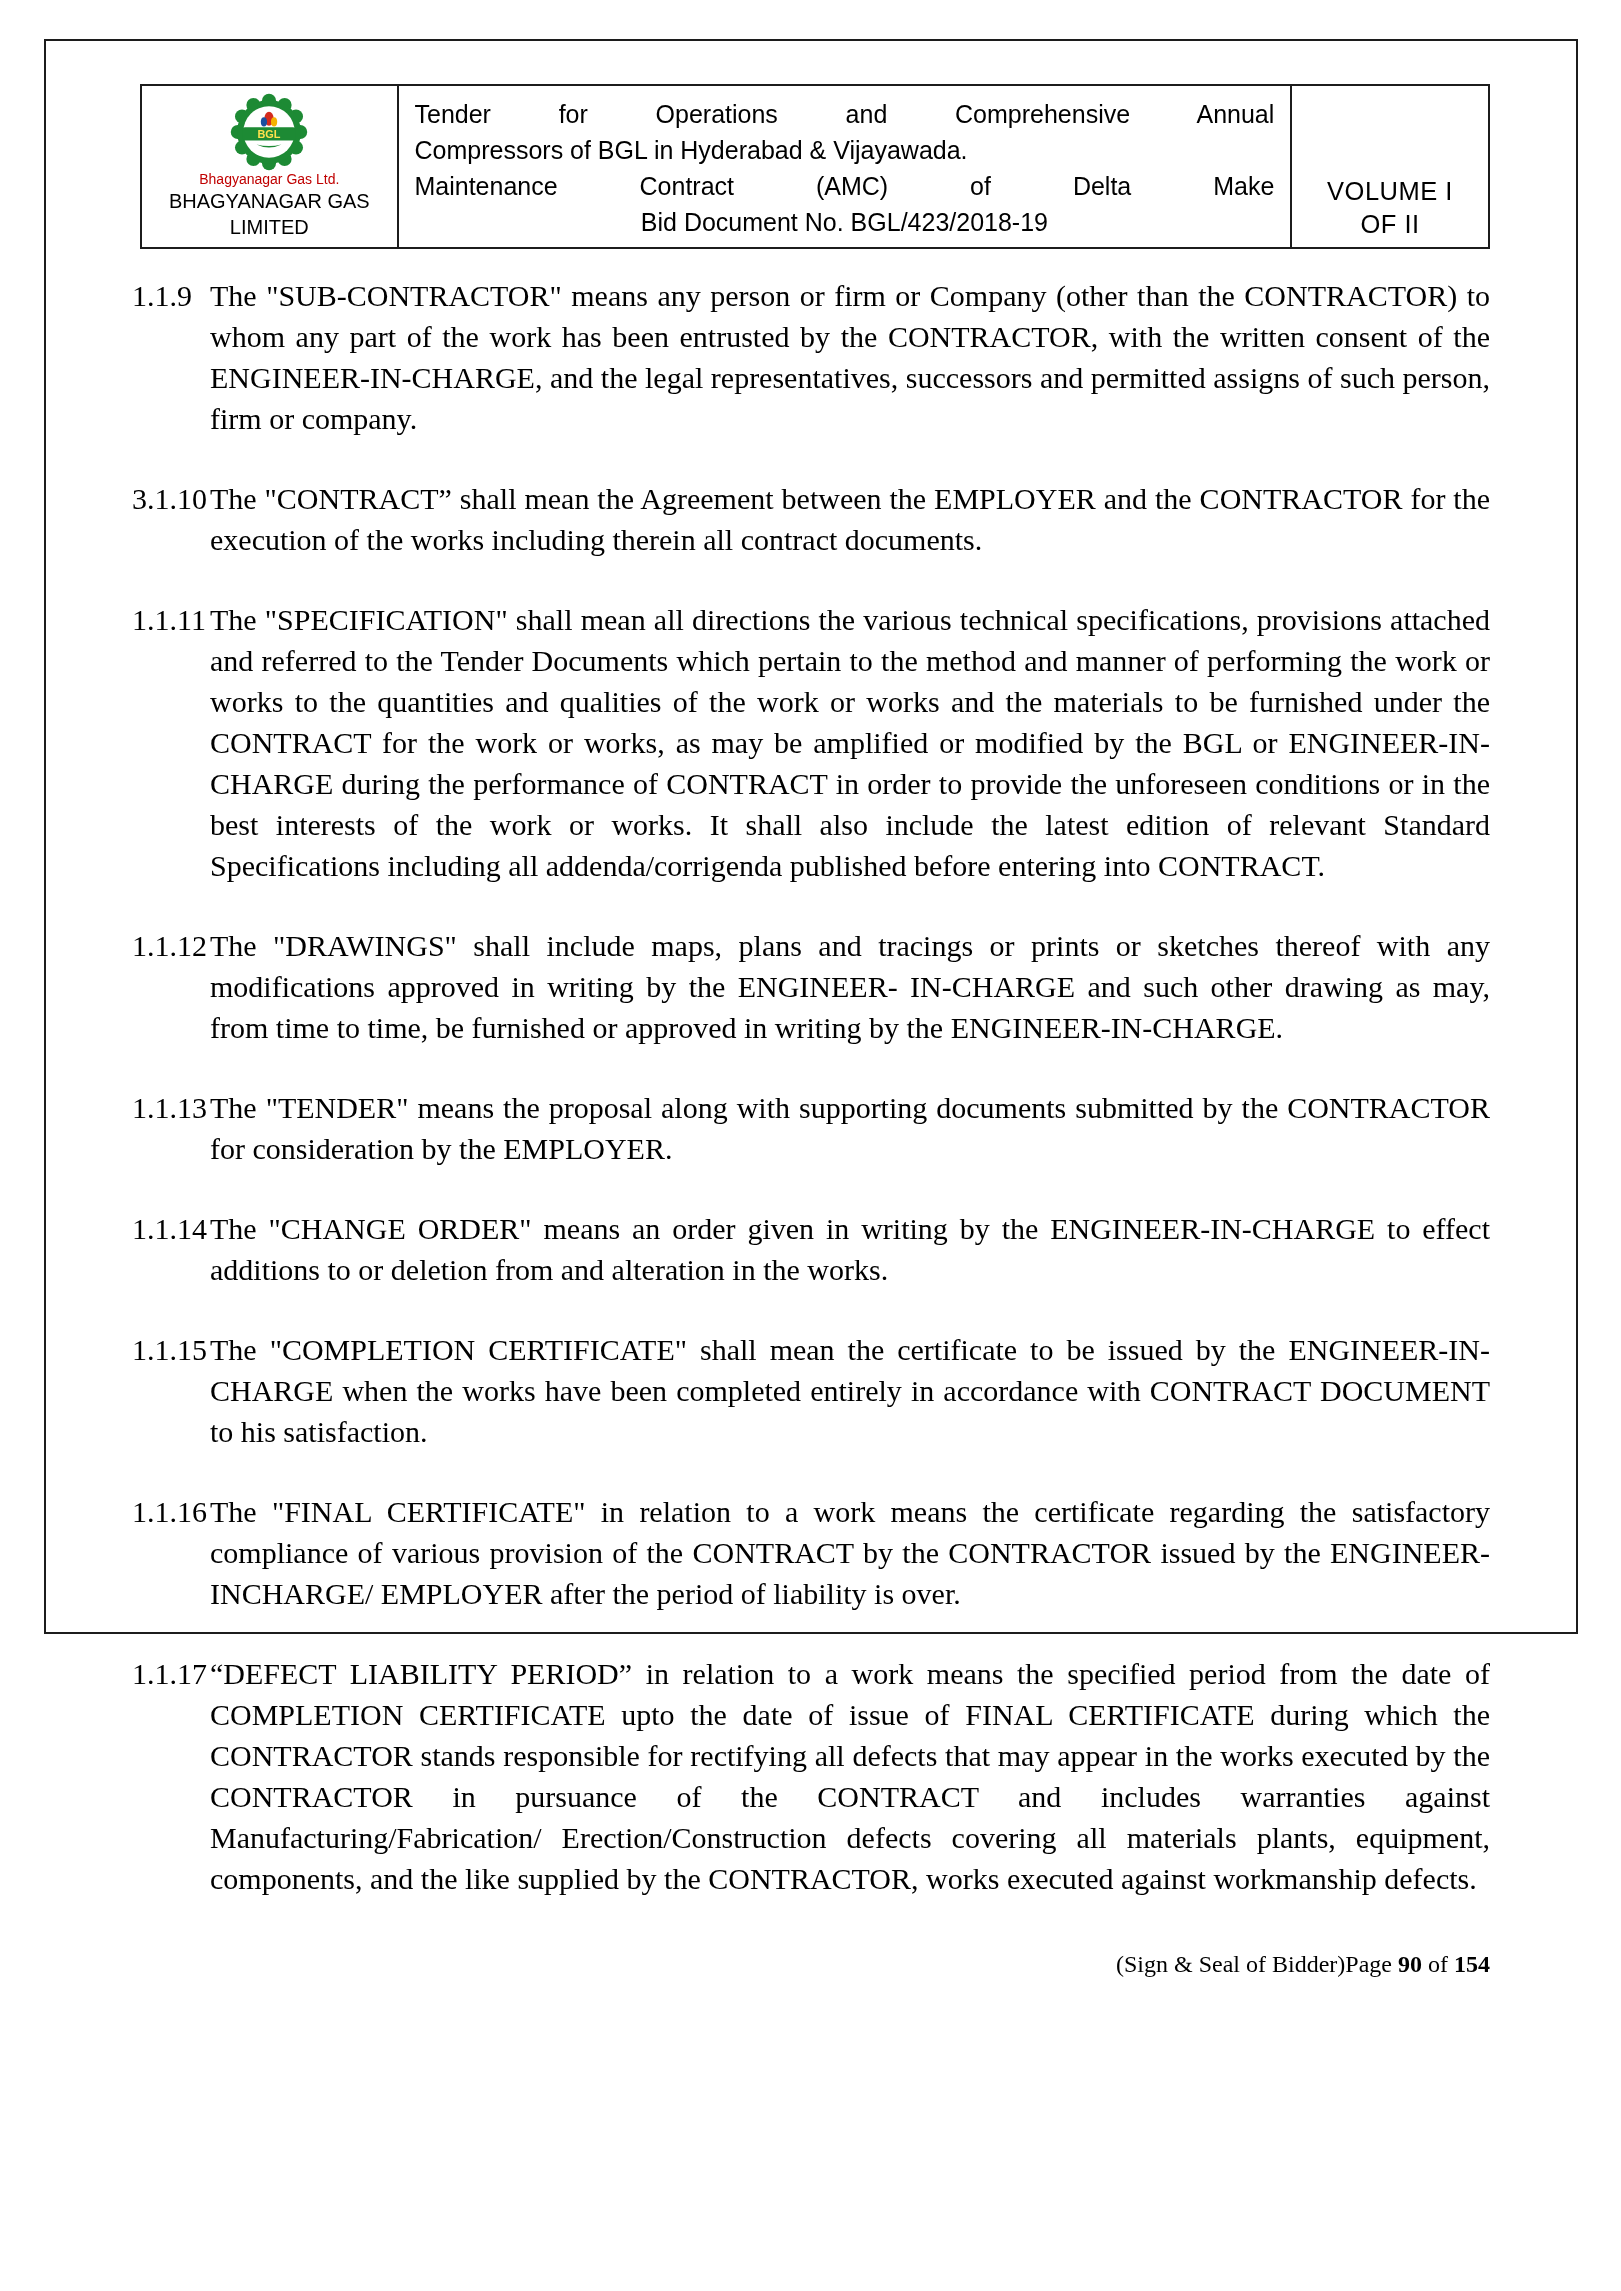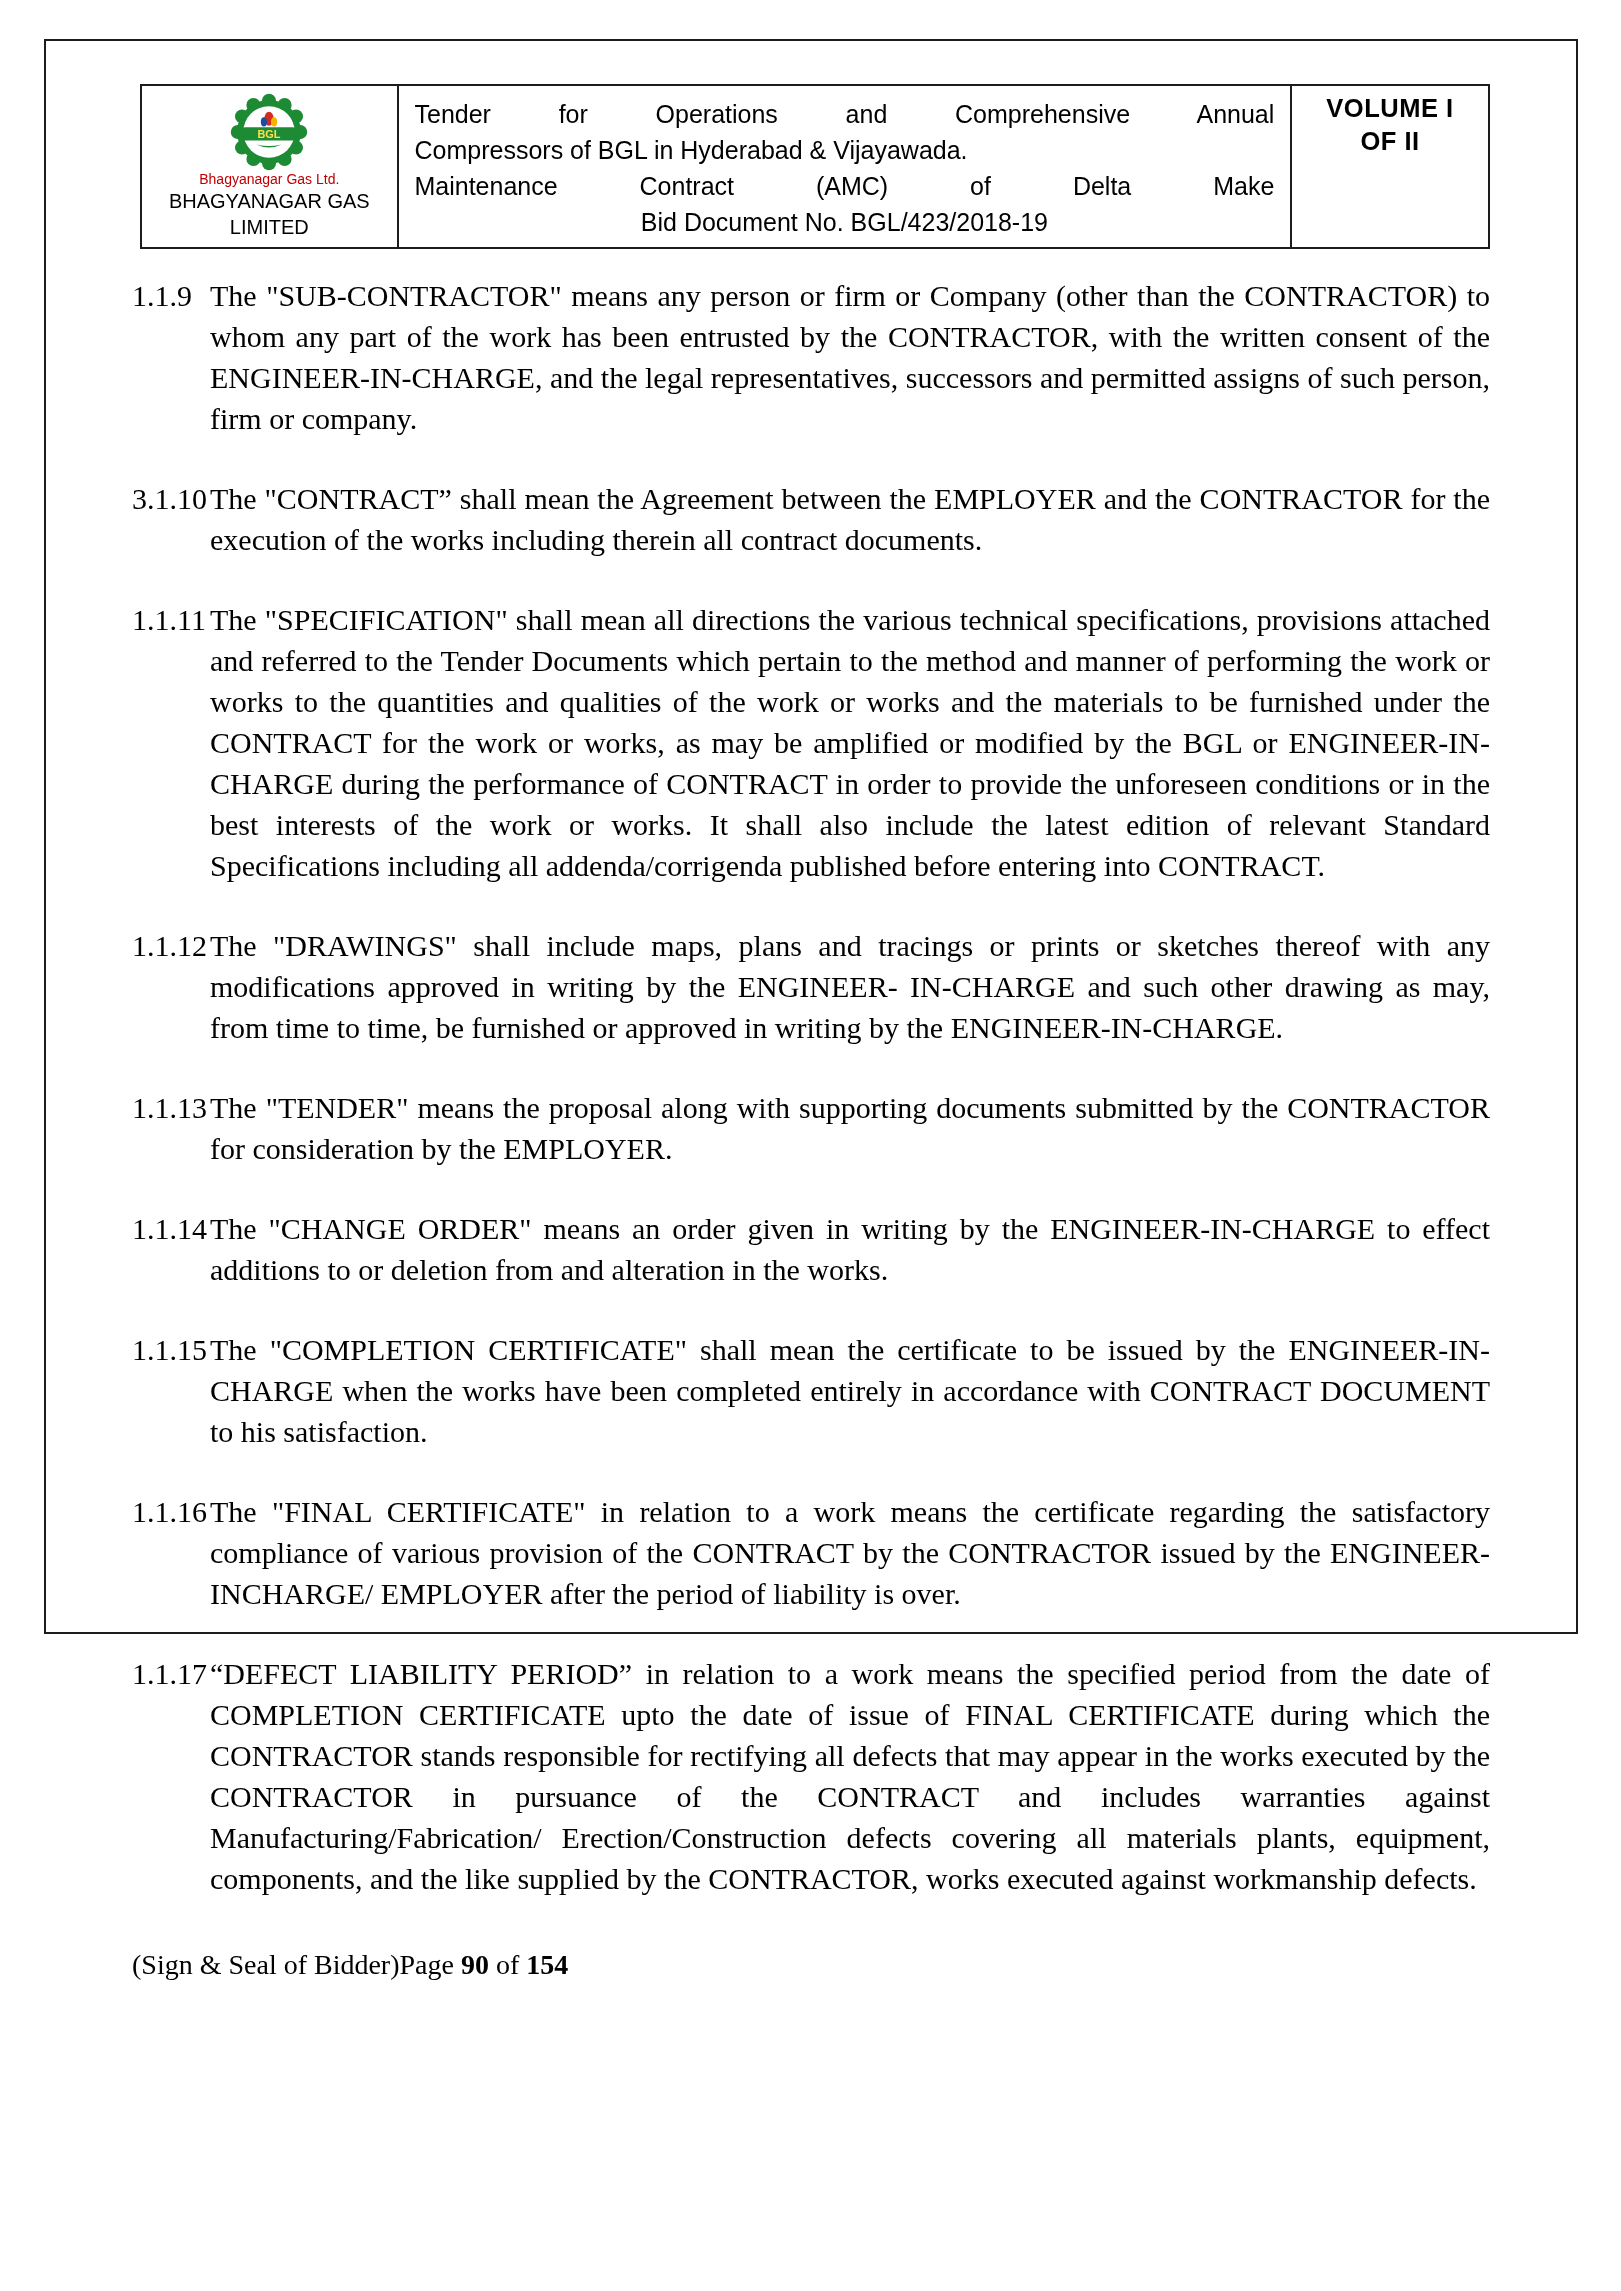--- a/index.html
+++ b/index.html
@@ -65,48 +65,47 @@
     line-height: 36px;
   }
   .title-line { text-align: justify; }
   .title-line.jl { text-align-last: justify; }
   .bid-line { text-align: center; }
   .volume-cell {
     flex: 0 0 196px;
     display: flex;
     flex-direction: column;
     align-items: center;
-    justify-content: flex-start;
+    justify-content: flex-end;
     font-size: 25.5px;
     line-height: 33px;
     letter-spacing: 0.5px;
-    font-weight: bold;
   }
 
   
   .body-text { margin-top: 25.5px; }
   .clause {
     display: flex;
     margin-bottom: 39px;
     font-size: 30px;
     line-height: 41px;
   }
   .clause-num { flex: 0 0 78px; }
   .clause-text {
     flex: 1 1 auto;
     text-align: justify;
   }
 
   
   .footer {
     margin-top: auto;
     display: flex;
-    justify-content: flex-start;
+    justify-content: flex-end;
     align-items: baseline;
-    font-size: 28px;
+    font-size: 24px;
     line-height: 35px;
     padding-top: 9.8px;
   }
   .page-num { white-space: pre; }
   .page-num b { font-weight: bold; }
   .footer-left { white-space: pre; }
 </style>
 </head>
 <body>
 

